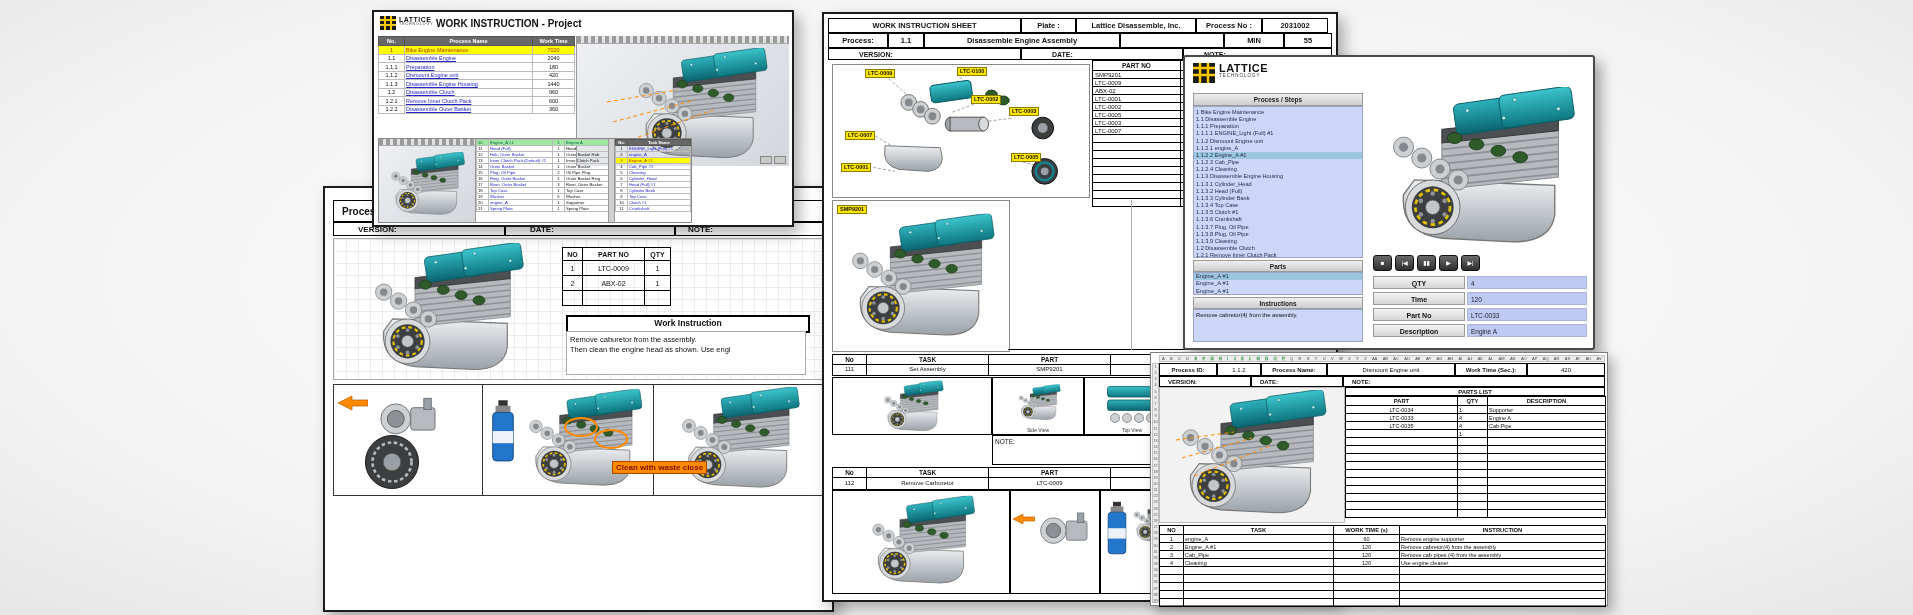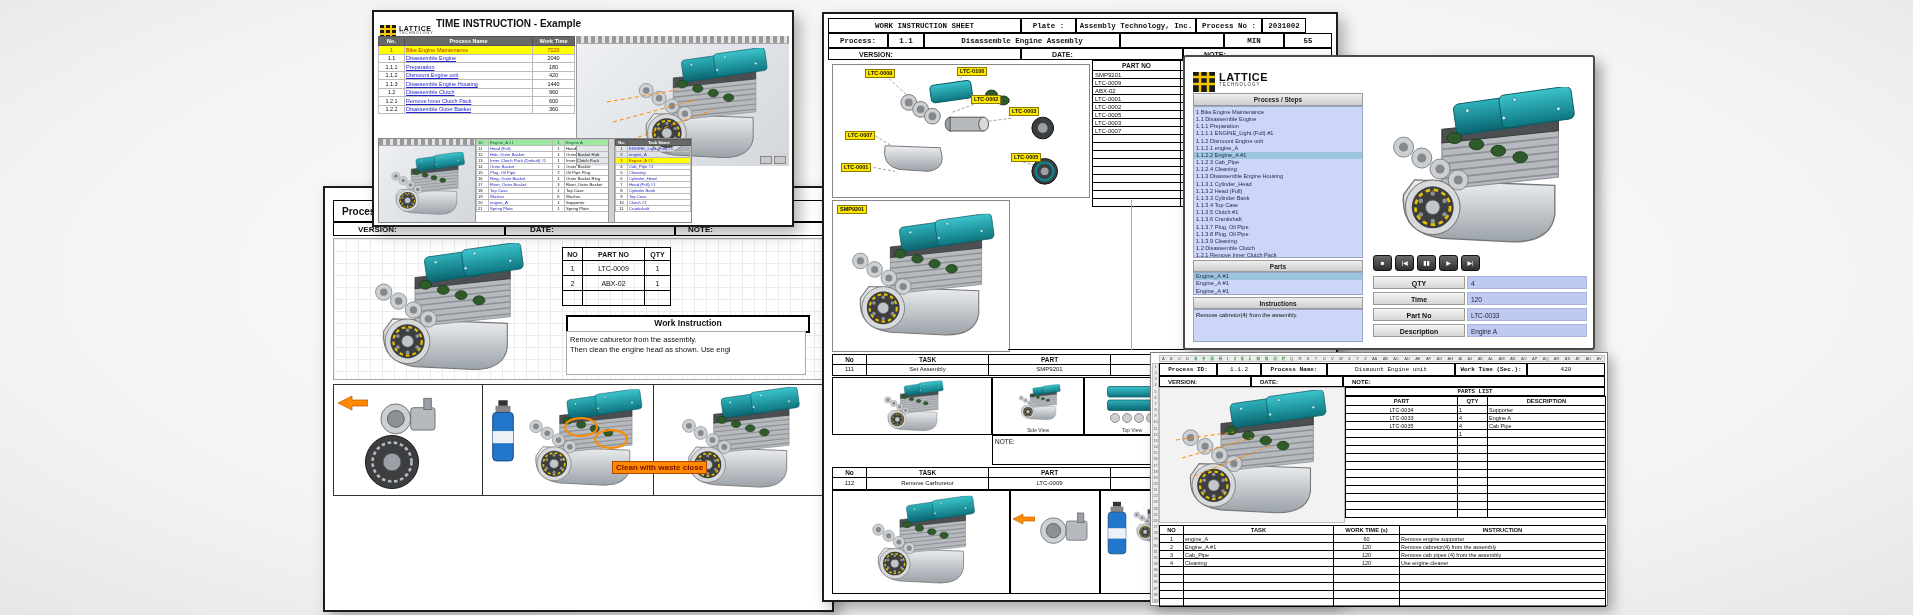--- a/index.html
+++ b/index.html
@@ -2,21 +2,21 @@
 <html><head>
 <meta charset="utf-8">
 <style>
   html,body{margin:0;padding:0;}
   body{width:1913px;height:615px;overflow:hidden;position:relative;
        font-family:"Liberation Sans","DejaVu Sans",sans-serif;color:#111;
        background:radial-gradient(ellipse at 50% 45%, #ffffff 0%, #f3f3f3 70%, #e6e6e6 100%);}
   .doc{position:absolute;background:#fff;border:2px solid #1c1c1c;box-shadow:6px 7px 14px rgba(0,0,0,.30);}
   .abs{position:absolute;}
   .cell{border:1px solid #000;box-sizing:border-box;display:flex;align-items:center;overflow:hidden;}
-  .c{justify-content:center;text-align:center;font-family:Liberation Mono, monospace;}
+  .c{justify-content:center;text-align:center;}
   .b{font-weight:bold;}
   .row{display:flex;}
   table{border-collapse:collapse;table-layout:fixed;width:100%;}
   td,th{border:1px solid #999;overflow:hidden;white-space:nowrap;padding:0 1px;box-sizing:border-box;}
   .ylabel{position:absolute;background:#ffe600;border:1px solid #8a7a00;color:#111;
           font-size:5.5px;font-weight:bold;padding:0 2px;line-height:7px;z-index:5;}
   .panelhdr{background:linear-gradient(#efefef,#cdcdcd);border:1px solid #9a9a9a;box-sizing:border-box;
             font-size:6.5px;font-weight:bold;text-align:center;color:#222;}
   .bluebox{background:#ccd6f6;border:1px solid #9aa4c8;box-sizing:border-box;overflow:hidden;}
   .li{padding-left:2px;color:#1d2a50;}
@@ -76,21 +76,21 @@
   .ruler span.grn{background:#bfe3bf;color:#063;}
   .gutter{font-size:3.8px;color:#555;text-align:center;line-height:6.15px;background:#ececec;
           border:1px solid #c0c0c0;box-sizing:border-box;overflow:hidden;}
   .ecell{border:1px solid #000;box-sizing:border-box;font-size:6px;display:flex;align-items:center;overflow:hidden;}
   .etable th{border:1px solid #000;font-size:5.8px;height:9px;}
   .etable td{border:1px solid #000;font-size:5.5px;height:8px;}
   .etable td:nth-child(1){text-align:center;}
   .etask th{border:1px solid #000;font-size:5.8px;height:9px;}
   .etask td{border:1px solid #000;font-size:5.5px;height:8px;}
   .etask td:nth-child(1),.etask td:nth-child(3){text-align:center;}
-  .logo-ltc{display:flex;align-items:flex-start;margin-top:9px;}
+  .logo-ltc{display:flex;align-items:flex-start;}
   .logo-txt .l1{font-weight:bold;letter-spacing:.5px;line-height:1;}
   .logo-txt .l2{letter-spacing:1px;color:#333;line-height:1;}
   .wi-title-box{border:2px solid #000;font-weight:bold;text-align:center;}
 </style>
 </head>
 <body>
 
 <svg width="0" height="0" style="position:absolute" aria-hidden="true">
   <defs>
     <linearGradient id="gMetal" x1="0" y1="0" x2="0" y2="1">
@@ -227,21 +227,21 @@
           <line x1="0" y1="9" x2="16" y2="9"></line>
       <line x1="5" y1="0" x2="5" y2="14"></line>
           <line x1="11" y1="0" x2="11" y2="14"></line>
         </g>
     </svg>
     <div class="logo-txt" style="margin-left:3px;">
       <div class="l1" style="font-size:7px;">LATTICE</div>
       <div class="l2" style="font-size:3.5px;">TECHNOLOGY</div>
     </div>
   </div>
-  <div class="abs b" style="left:62px;top:6px;font-size:10px;">TIME INSTRUCTION - Example</div>
+  <div class="abs b" style="left:62px;top:6px;font-size:10px;">WORK INSTRUCTION - Project</div>
 
   <div class="abs" style="left:4px;top:24px;width:196px;">
     <table class="ptable">
       <colgroup>
           <col style="width:26px">
           <col style="width:128px">
           <col style="width:42px">
         </colgroup>
       <thead>
           <tr>
@@ -556,23 +556,23 @@
         </svg>
       <div class="abs" style="left:-42px;top:76px;background:#ff8a00;border:1px solid #b34700;color:#7a1000;font-size:8px;font-weight:bold;padding:1px 3px;">Clean with waste close</div>
     </div>
   </div>
 </div>
 
 <div class="doc" id="docC">
   <div class="abs row" style="left:4px;top:4px;width:504px;height:15px;">
     <div class="hcell c b" style="width:193px;">WORK INSTRUCTION SHEET</div>
     <div class="hcell c b" style="width:55px;">Plate :</div>
-    <div class="hcell c b" style="width:120px;">Assembly Technology, Inc.</div>
+    <div class="hcell c b" style="width:120px;">Lattice Disassemble, Inc.</div>
     <div class="hcell c b" style="width:66px;">Process No :</div>
-    <div class="hcell c b" style="width:44px;">2031002</div>
+    <div class="hcell c b" style="width:66px;">2031002</div>
   </div>
   <div class="abs row" style="left:4px;top:19px;width:504px;height:15px;">
     <div class="hcell c b" style="width:60px;">Process:</div>
     <div class="hcell c b" style="width:36px;">1.1</div>
     <div class="hcell c b" style="width:196px;">Disassemble Engine Assembly</div>
     <div class="hcell" style="width:104px;"></div>
     <div class="hcell c b" style="width:60px;">MIN</div>
     <div class="hcell c b" style="width:48px;">55</div>
   </div>
   <div class="abs row" style="left:4px;top:34px;width:504px;height:12px;">

